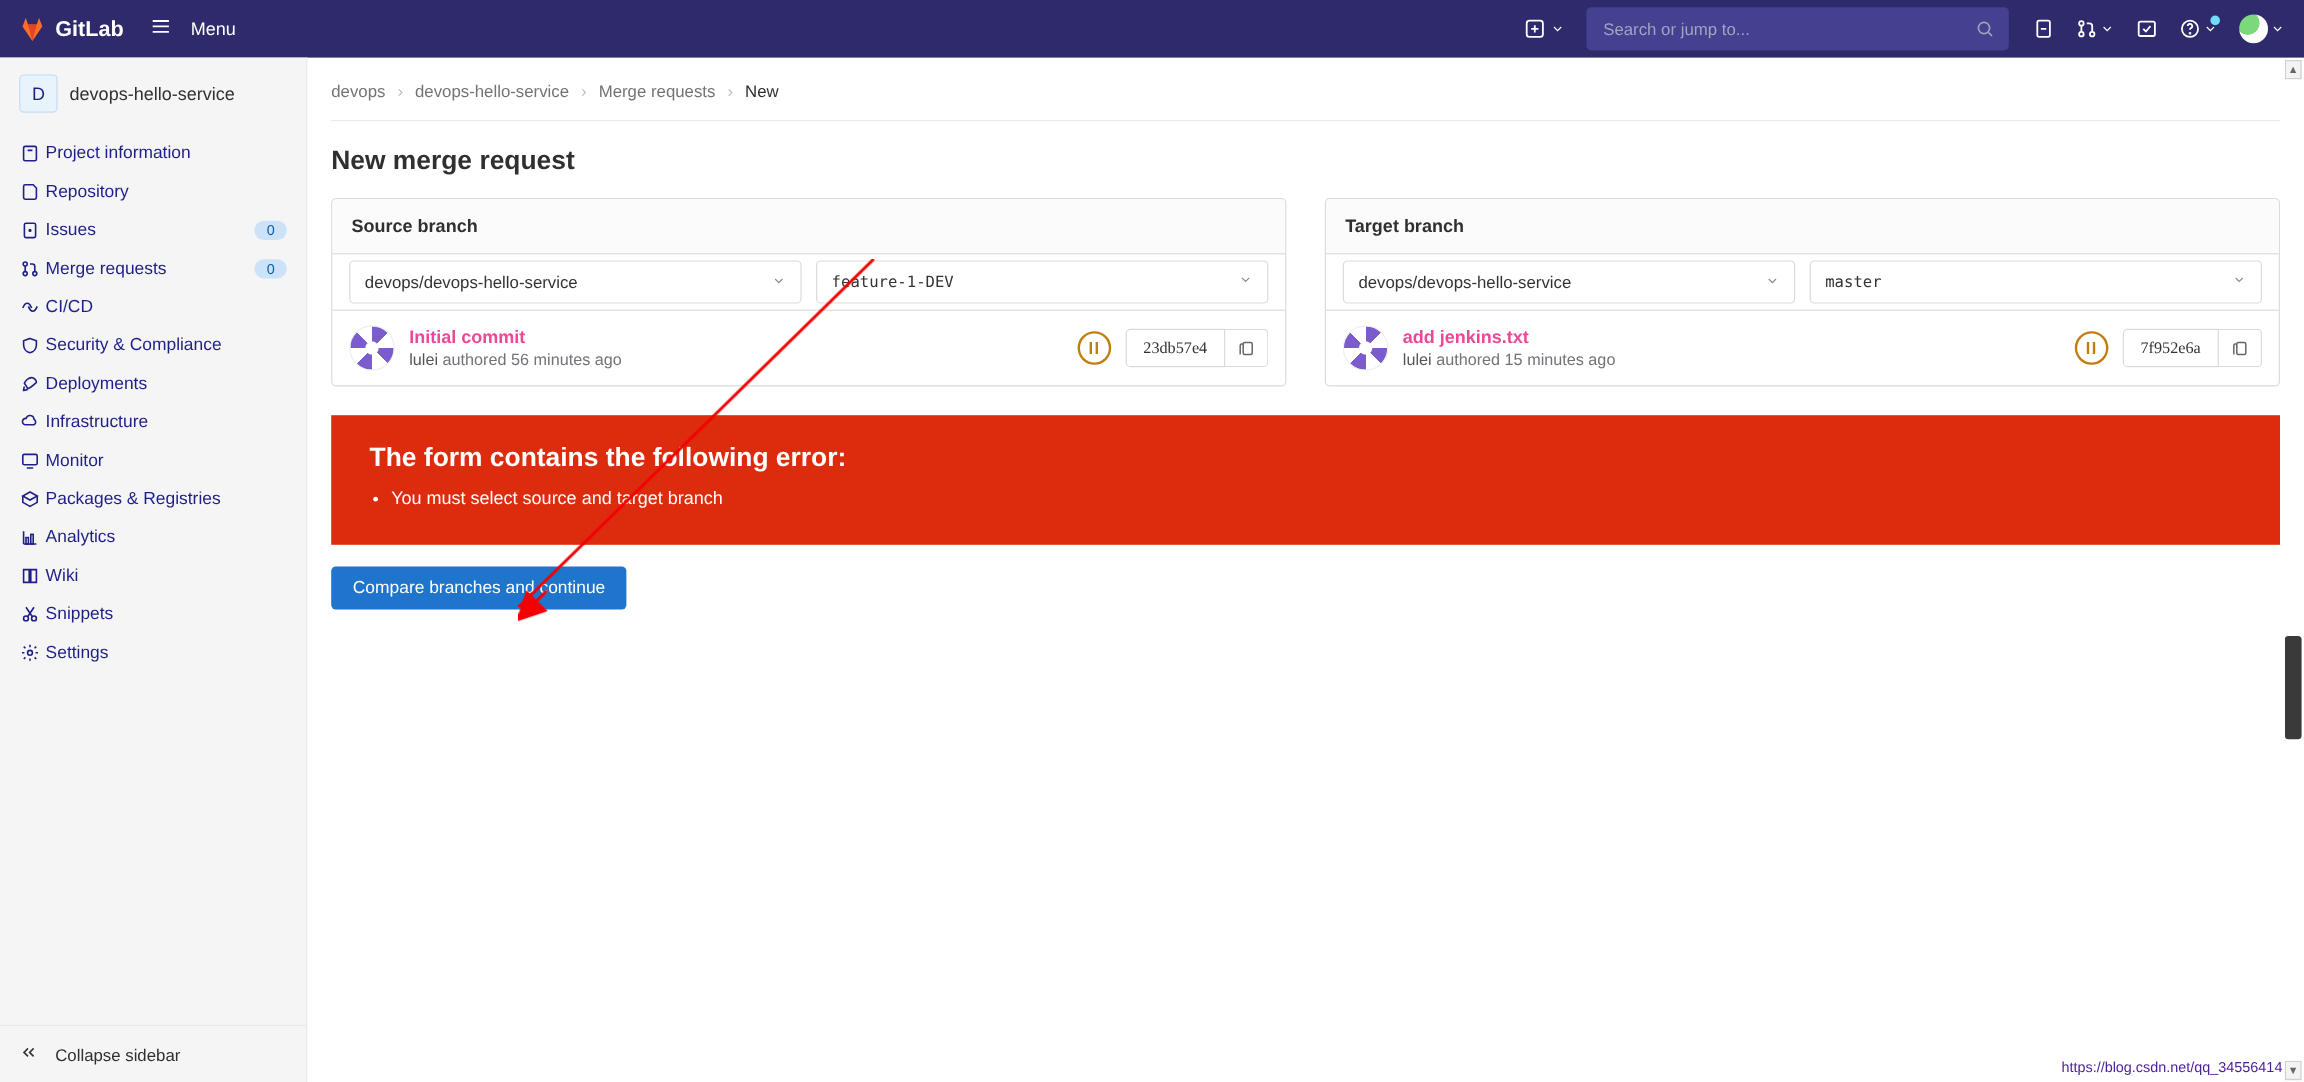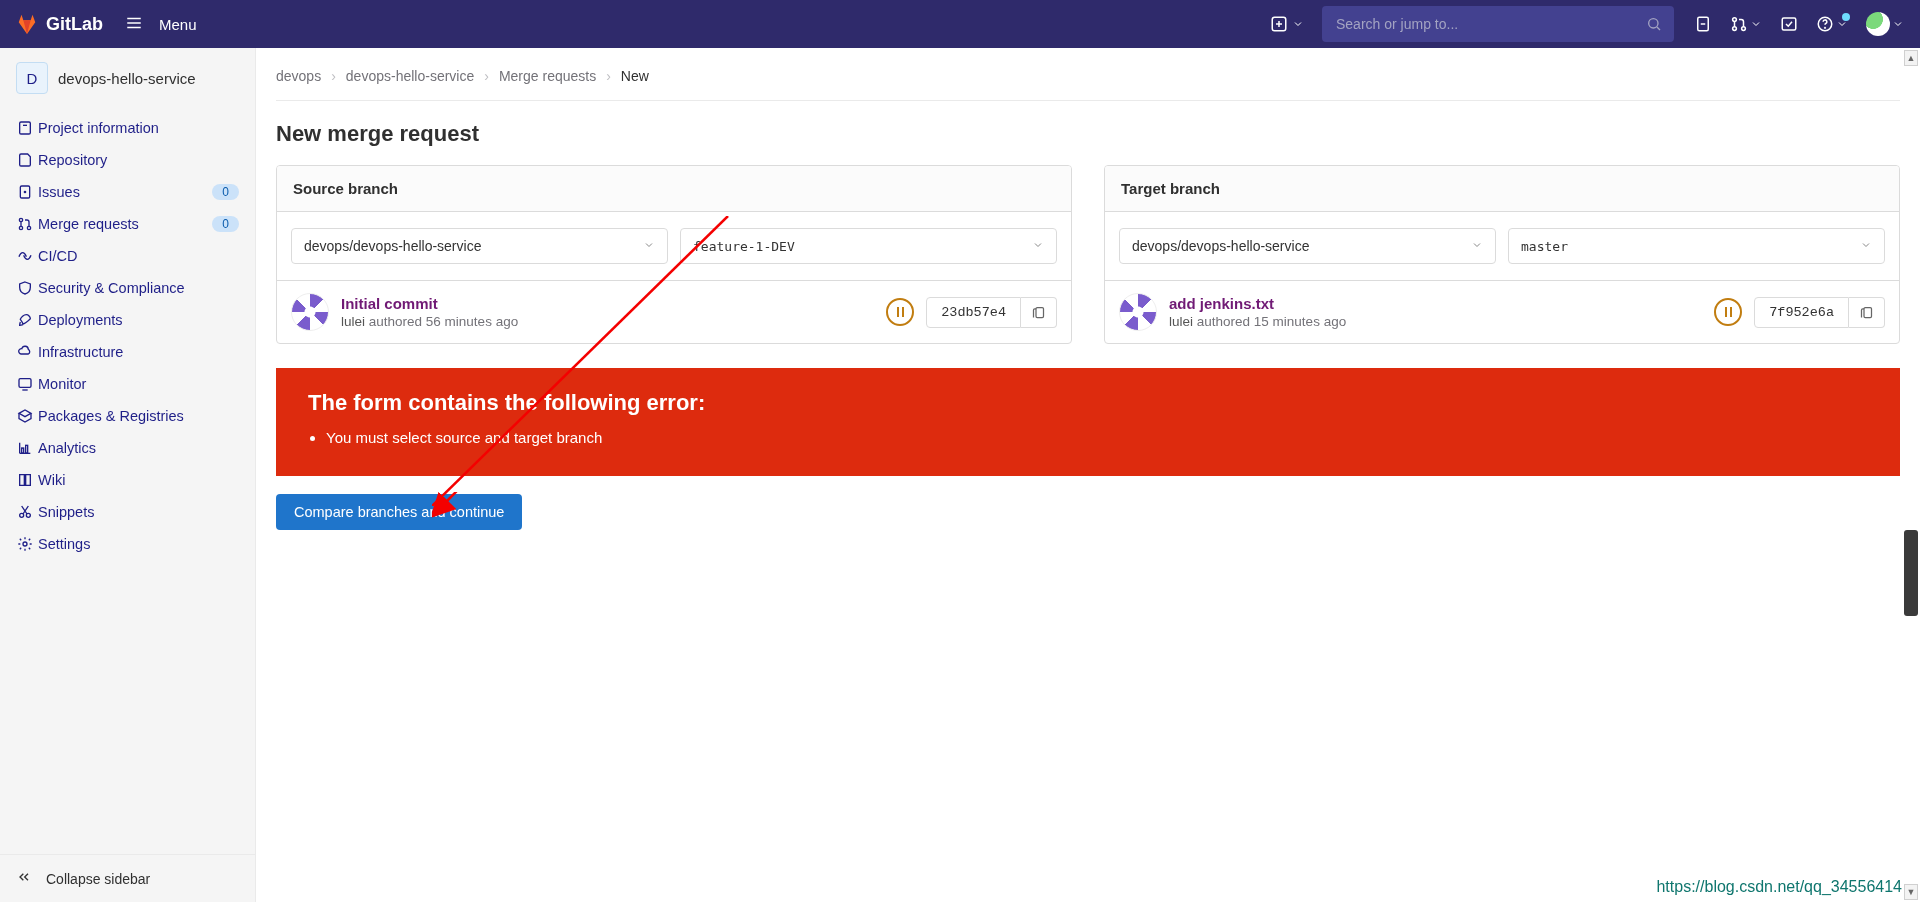--- a/index.html
+++ b/index.html
@@ -52,49 +52,49 @@
   .main{flex:1;padding:16px 20px 24px;max-width:100%;overflow-x:hidden;}
   .breadcrumbs{display:flex;align-items:center;gap:10px;color:var(--muted);font-size:14px;padding:4px 0 16px;border-bottom:1px solid #eaeaea;margin-bottom:20px;}
   .breadcrumbs .crumb{color:var(--muted);}
   .breadcrumbs .crumb.is-last{color:var(--text);}
   .breadcrumbs .sep{color:#bfbfc3;}
   h1.page-title{font-size:22px;font-weight:600;margin:4px 0 18px;}
 
   .branch-panels{display:flex;gap:32px;}
   .panel{flex:1;border:1px solid var(--border);border-radius:4px;overflow:hidden;}
   .panel-title{padding:14px 16px;font-size:15px;font-weight:600;background:#fbfbfb;}
-  .panel-body{padding:16px 14px;border-top:1px solid var(--border);display:flex;gap:12px;}
+  .panel-body{padding:5px 14px;border-top:1px solid var(--border);display:flex;gap:12px;}
   .dropdown{flex:1;border:1px solid var(--border);border-radius:4px;height:36px;display:flex;align-items:center;padding:0 12px;justify-content:space-between;color:#333;cursor:pointer;min-width:0;}
   .dropdown.mono{font-family:Menlo,Consolas,monospace;font-size:13px;}
   .dd-caret{color:#7a7a7a;}
   .commit-row{padding:12px 14px;border-top:1px solid var(--border);display:flex;align-items:center;gap:12px;}
   .commit-avatar{width:38px;height:38px;border-radius:50%;flex-shrink:0;background:
      radial-gradient(circle at 50% 50%, #fff 5px, transparent 6px),
      conic-gradient(#7a5ccd 0 45deg,#fff 45deg 90deg,#7a5ccd 90deg 135deg,#fff 135deg 180deg,#7a5ccd 180deg 225deg,#fff 225deg 270deg,#7a5ccd 270deg 315deg,#fff 315deg 360deg);
      border:1px solid #eee;}
   .commit-meta{flex:1;min-width:0;}
-  .commit-title{font-size:15px;font-weight:600;color:#701a75;}
+  .commit-title{font-size:15px;font-weight:600;color:#ec4899;}
   .commit-sub{font-size:13.5px;color:var(--muted);margin-top:2px;}
   .commit-sub .author{color:#555;}
   .pipe{width:28px;height:28px;border:2px solid var(--orange);border-radius:50%;display:flex;align-items:center;justify-content:center;cursor:pointer;flex-shrink:0;}
   .pipe-bars{display:flex;gap:3px;}
   .pipe-bars span{width:2px;height:10px;background:var(--orange);}
   .sha-group{display:flex;align-items:stretch;}
-  .sha{border:1px solid var(--border);border-radius:4px 0 0 4px;padding:7px 14px;font-family:Liberation Mono, monospace;font-size:13.5px;color:#333;}
+  .sha{border:1px solid var(--border);border-radius:4px 0 0 4px;padding:7px 14px;font-family:Liberation Serif, serif;font-size:13.5px;color:#333;}
   .copy-btn{border:1px solid var(--border);border-left:none;border-radius:0 4px 4px 0;padding:7px 10px;display:flex;align-items:center;cursor:pointer;color:#666;}
 
   .error-box{margin:24px 0 18px;background:var(--error-bg);color:#fff;padding:22px 32px 26px;}
   .error-box h2{margin:0 0 10px;font-size:22px;font-weight:600;}
   .error-box ul{margin:6px 0 0 18px;padding:0;}
   .error-box li{font-size:15px;line-height:1.6;}
 
   .primary-btn{background:var(--blue);color:#fff;border:none;border-radius:4px;padding:10px 18px;font-size:14.5px;cursor:pointer;}
 
   .arrow-overlay{position:fixed;left:432px;top:492px;pointer-events:none;z-index:50;}
-  .watermark{position:fixed;right:18px;bottom:6px;color:#0f766e;font-size:16px;pointer-events:none;}
+  .watermark{position:fixed;right:18px;bottom:6px;color:#4c1d95;font-size:12px;pointer-events:none;}
   .scroll-stub{position:fixed;right:2px;top:50px;width:14px;height:16px;background:#f3f3f3;border:1px solid #d0d0d0;display:flex;align-items:center;justify-content:center;font-size:9px;color:#666;}
   .scroll-stub.bottom{top:auto;bottom:2px;}
   .thumb-stub{position:fixed;right:2px;top:530px;width:14px;height:86px;background:#3a3a3a;border-radius:3px;}
 </style>
 </head>
 <body>
 
 <div class="topbar">
   <div class="logo">
     <span class="logo-icon">

